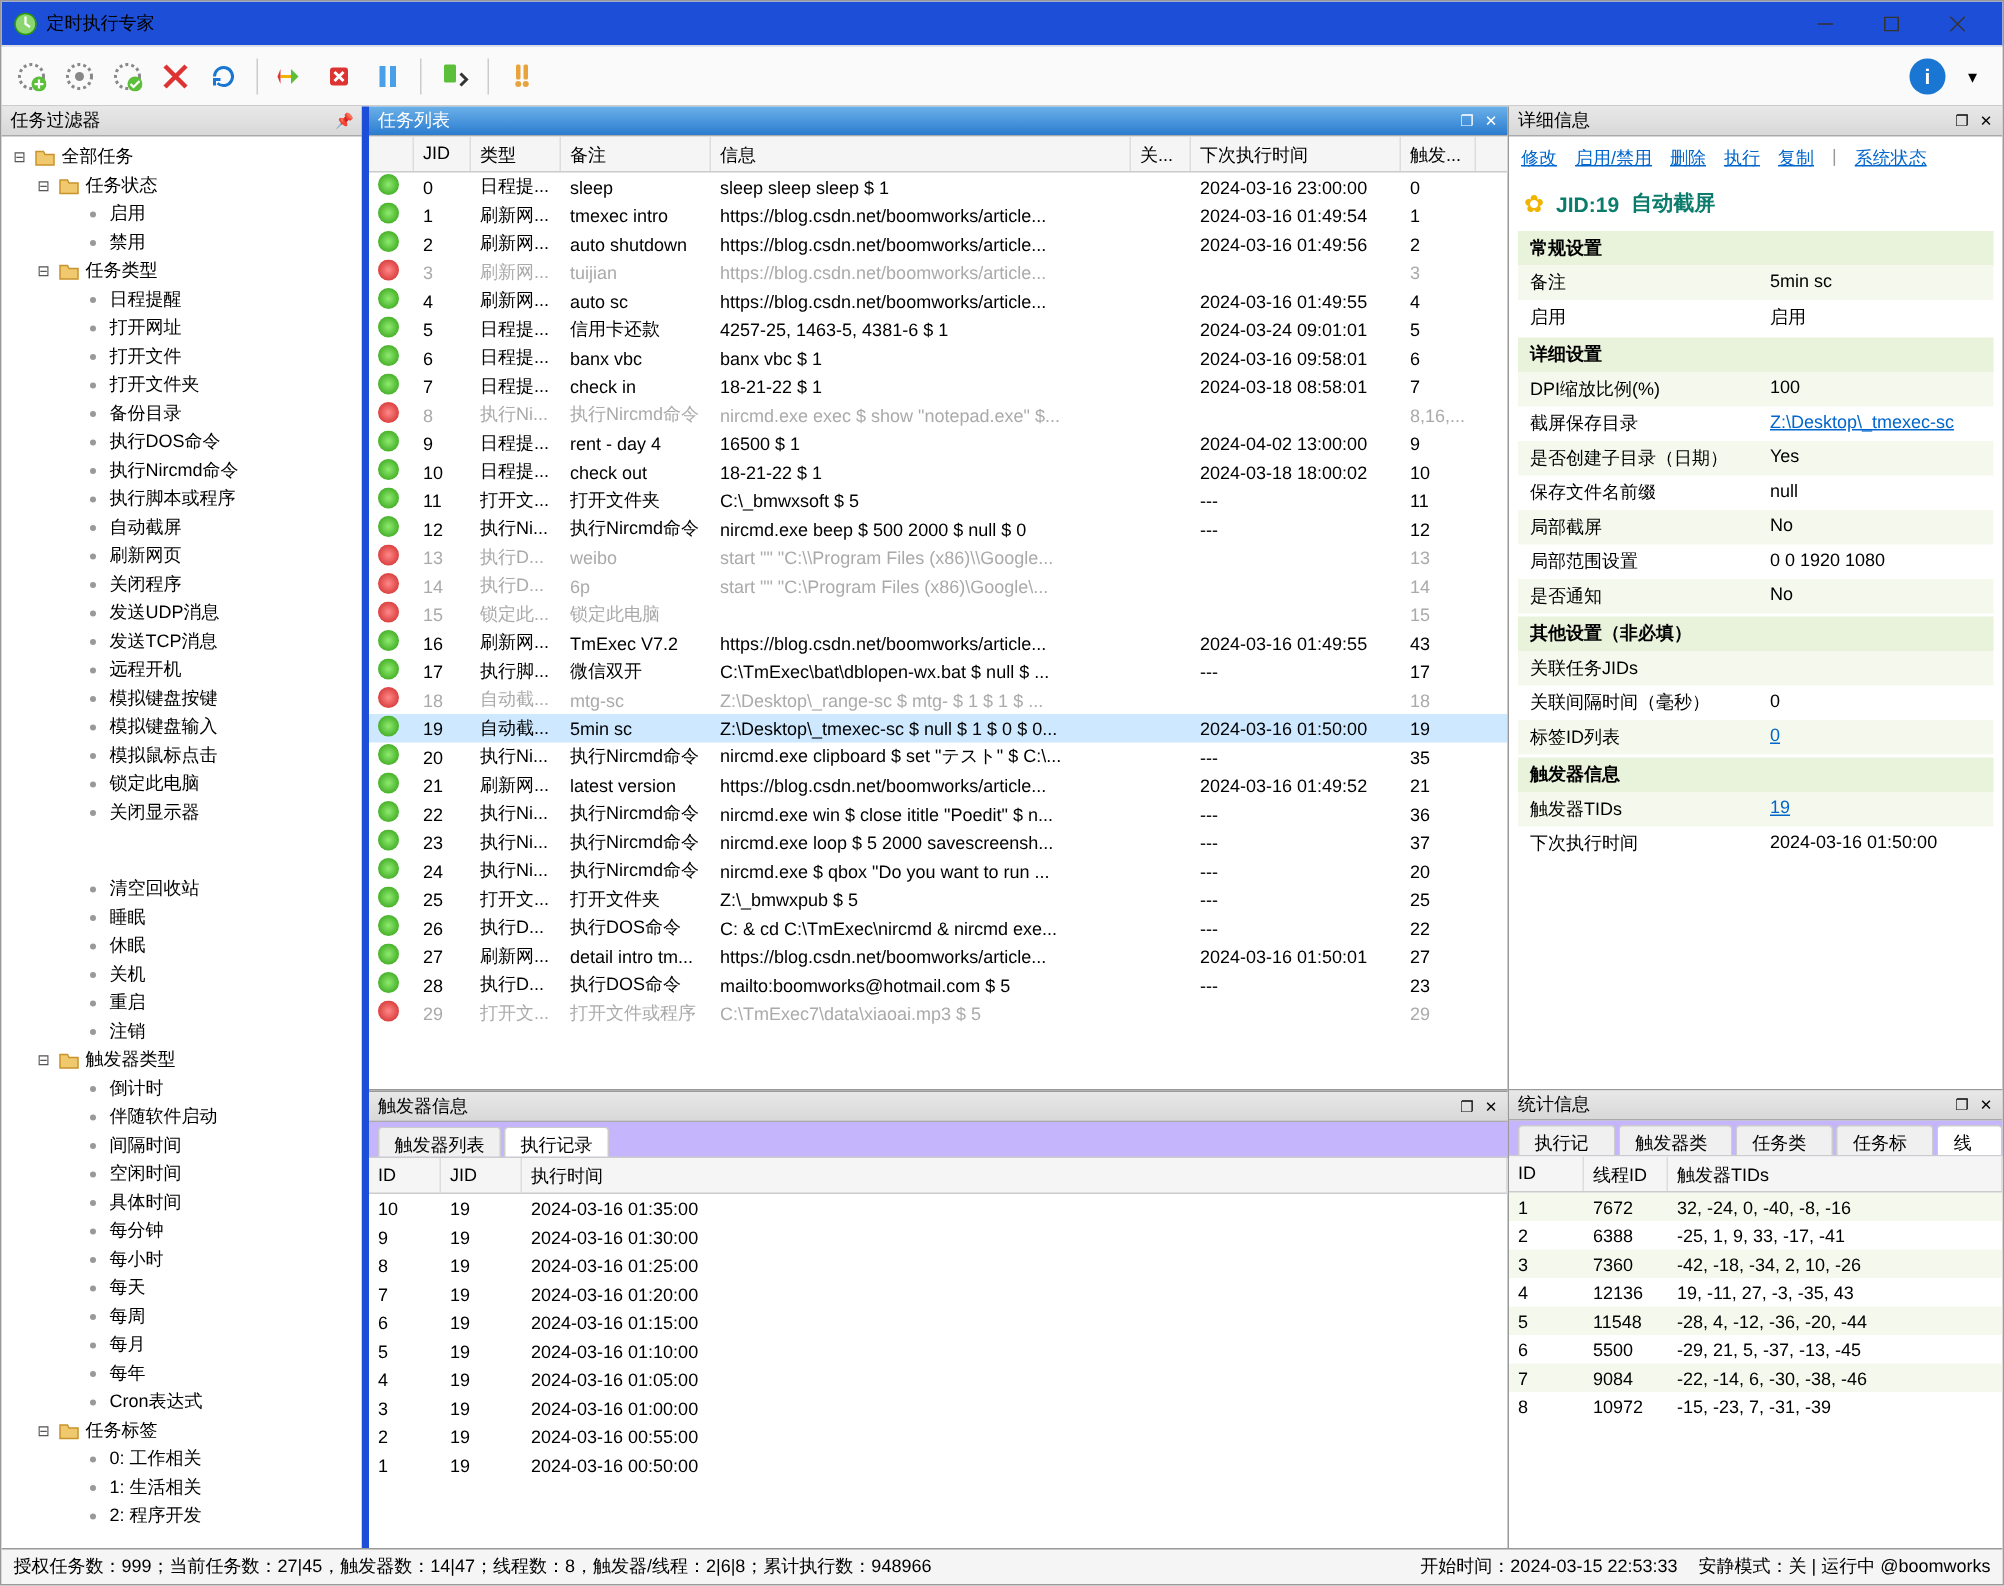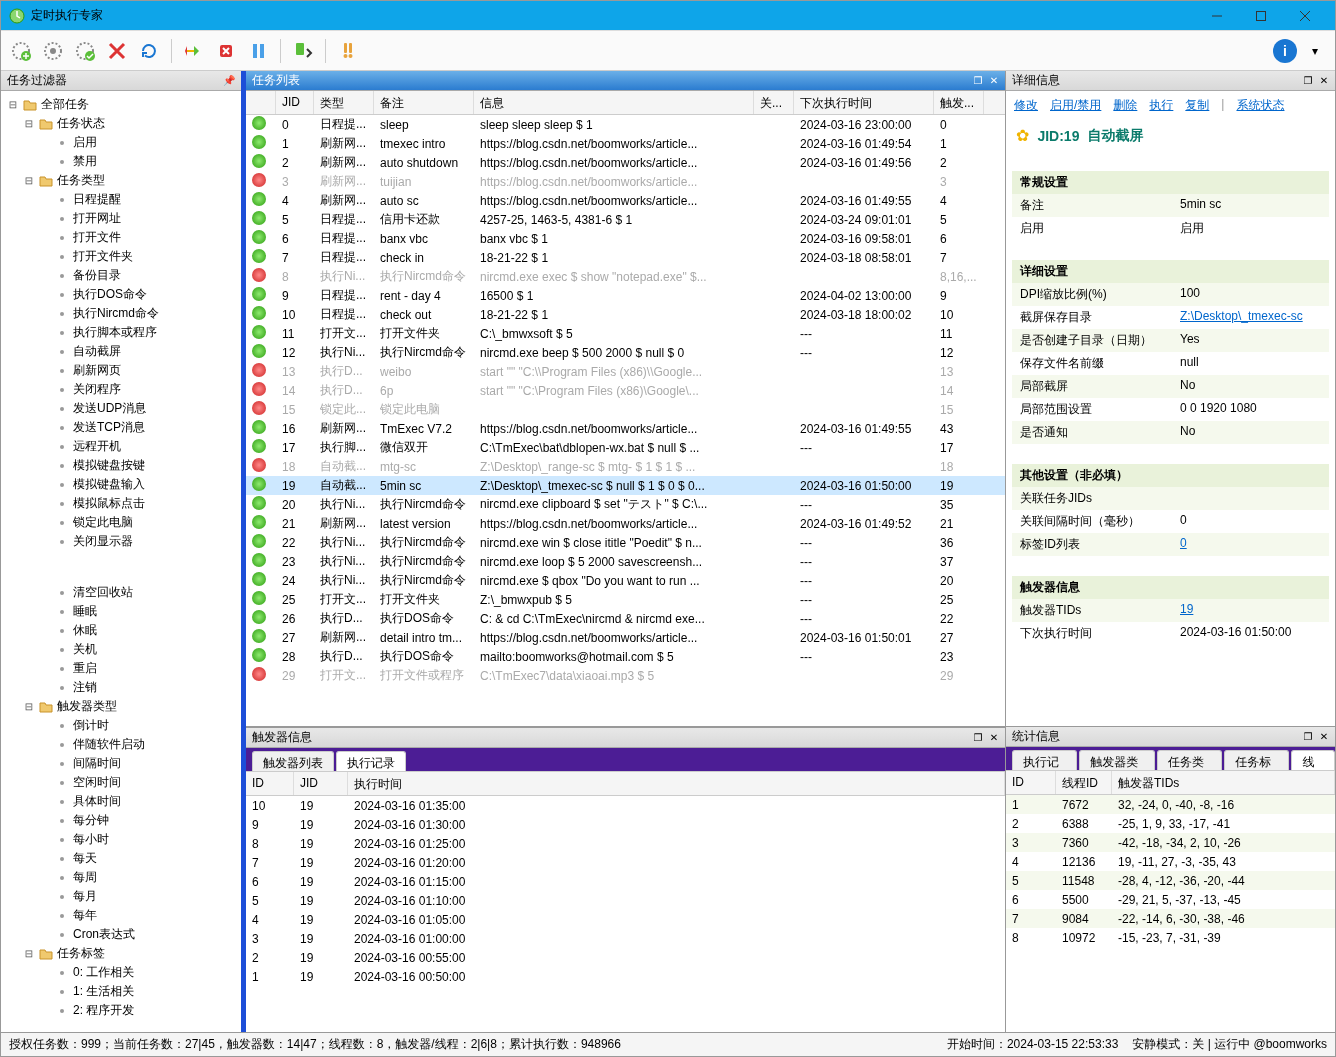--- a/index.html
+++ b/index.html
@@ -1,17 +1,17 @@
 <!DOCTYPE html>
 <html><head>
 <meta charset="utf-8">
 <style>
 * { margin:0; padding:0; box-sizing:border-box; font-family:"Microsoft YaHei","Segoe UI",sans-serif; font-size:12px; }
 body { background:#fff; width:1336px; height:1057px; overflow:hidden; display:flex; flex-direction:column; border:1px solid #999; }
-.titlebar { height:30px; display:flex; align-items:center; padding:0 8px; background:#0ea5e9; border-bottom:1px solid #ddd; }
+.titlebar { height:30px; display:flex; align-items:center; padding:0 8px; background:#1d4ed8; border-bottom:1px solid #ddd; }
 .titlebar .icon { width:16px; height:16px; margin-right:6px; }
 .titlebar .title { flex:1; }
 .winbtns { display:flex; }
 .winbtn { width:44px; height:28px; display:flex; align-items:center; justify-content:center; color:#333; }
 .toolbar { height:40px; display:flex; align-items:center; padding:0 6px; gap:4px; border-bottom:1px solid #ccc; background:#fafafa; }
 .toolbtn { width:28px; height:28px; display:flex; align-items:center; justify-content:center; border-radius:3px; }
 .tsep { width:1px; height:24px; background:#ccc; margin:0 4px; }
 .toolbar .spacer { flex:1; }
 .infobtn { width:24px; height:24px; border-radius:50%; background:#1976d2; color:#fff; display:flex; align-items:center; justify-content:center; font-weight:bold; font-size:14px; }
 .main { flex:1; display:flex; min-height:0; }
@@ -30,33 +30,33 @@
 .grid-header { display:flex; background:#f5f5f5; border-bottom:1px solid #ccc; height:24px; position:sticky; top:0; }
 .grid-header .gh { padding:4px 6px; border-right:1px solid #ddd; overflow:hidden; text-overflow:ellipsis; white-space:nowrap; }
 .grid-row { display:flex; height:19px; align-items:center; }
 .grid-row .gc { padding:0 6px; overflow:hidden; text-overflow:ellipsis; white-space:nowrap; }
 .grid-row.disabled { color:#aaa; }
 .grid-row.selected { background:#cde8ff; }
 .status-dot { width:14px; height:14px; border-radius:50%; display:inline-block; }
 .dot-green { background:radial-gradient(#8eea6f,#2a9a0d); }
 .dot-red { background:radial-gradient(#f88,#c22); }
 .triggerinfo-wrap { height:305px; display:flex; flex-direction:column; border-top:1px solid #999; }
-.tabbar { display:flex; height:24px; border-bottom:1px solid #ccc; background:#4c1d95; padding-top:3px; padding-left:6px; gap:2px; }
+.tabbar { display:flex; height:24px; border-bottom:1px solid #ccc; background:#c4b5fd; padding-top:3px; padding-left:6px; gap:2px; }
 .tab { padding:3px 10px; border:1px solid #ccc; border-bottom:none; background:#f0f0f0; border-radius:3px 3px 0 0; }
 .tab.active { background:#fff; }
 .rightpanel { width:330px; display:flex; flex-direction:column; border-left:1px solid #999; }
 .detail-wrap { flex:1; display:flex; flex-direction:column; min-height:0; border-bottom:1px solid #999; }
 .detail-actions { padding:6px 8px; display:flex; gap:12px; flex-wrap:wrap; }
 .detail-actions a { color:#0066cc; text-decoration:underline; }
 .detail-actions .sep { color:#999; }
 .jid-header { padding:6px 10px; display:flex; align-items:center; gap:8px; }
 .jid-header .star { color:#f0b400; font-size:16px; }
 .jid-header .jid { color:#0b7b6b; font-weight:bold; font-size:14px; }
 .jid-header .jname { color:#0b7b6b; font-size:14px; font-weight:bold; }
-.kvsection { margin:20px 6px; }
+.kvsection { margin:2px 6px; }
 .kvsection .kvhead { background:#e9f2da; padding:3px 8px; font-weight:bold; }
 .kvrow { display:flex; padding:3px 8px; }
 .kvrow.alt { background:#f5f9ed; }
 .kvrow .k { width:160px; }
 .kvrow .v { flex:1; }
 .kvrow .v a { color:#0066cc; text-decoration:underline; }
 .footer-ver { padding:6px 8px; text-align:right; font-style:italic; color:#555; line-height:1.5; }
 .footer-ver a { color:#0066cc; text-decoration:underline; }
 .statinfo-wrap { height:305px; display:flex; flex-direction:column; }
 .statusbar { height:24px; border-top:1px solid #999; display:flex; align-items:center; padding:0 8px; background:#f5f5f5; gap:16px; }

